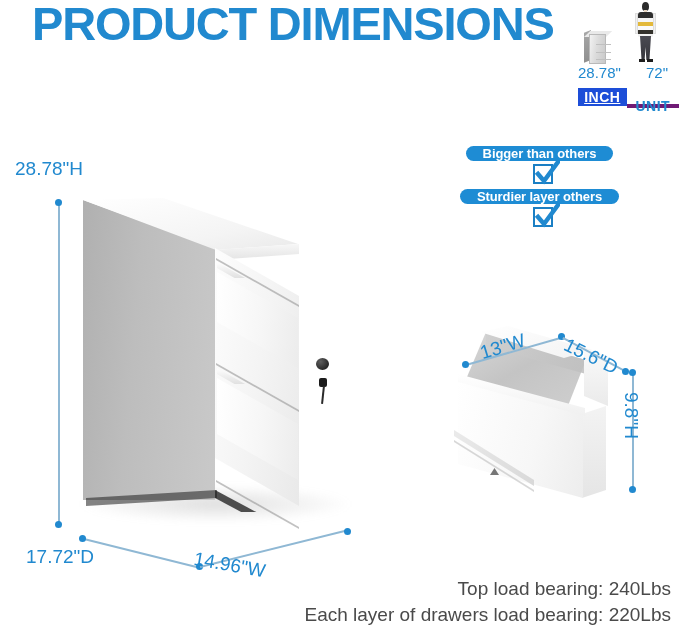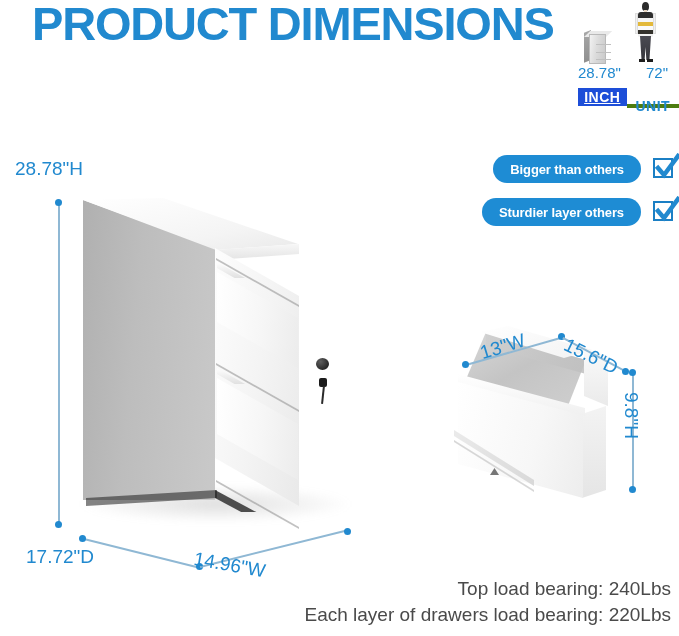--- a/index.html
+++ b/index.html
@@ -82,27 +82,27 @@
     position: absolute; left: 0px; top: 86px;
     display: flex; height: 18px; width: 101px;
     font-size: 14px; font-weight: 700; letter-spacing: 0.5px;
   }
   .ub-inch {
     flex: 1; background: #1d4ed8; color: #ffffff;
     display: flex; align-items: center; justify-content: center; text-decoration: underline;
   }
   .ub-unit {
     flex: 1; background: #ffffff; color: #2189CF;
-    border: 2px solid #4d7c0f;
+    border: 2px solid #701a75;
     display: flex; align-items: center; justify-content: center; margin-top: 16px;
   }
 
   
   .features { position: absolute; left: 400px; top: 155px; width: 279px; }
-  .feature-row { display: flex; height: 32px; margin-bottom: 11px; justify-content: flex-end; }
+  .feature-row { display: flex; align-items: center; height: 32px; margin-bottom: 11px; justify-content: flex-end; flex-direction: column; }
   .pill {
     background: #1E8CD4; color: #ffffff;
     border-radius: 16px;
     height: 28px; padding: 0 17px;
     display: flex; align-items: center;
     font-size: 13px; font-weight: 700;
     white-space: nowrap;
     letter-spacing: -0.1px;
   }
   .check-icon { position: relative; width: 26px; height: 26px; margin-left: 12px; flex: 0 0 26px; }

